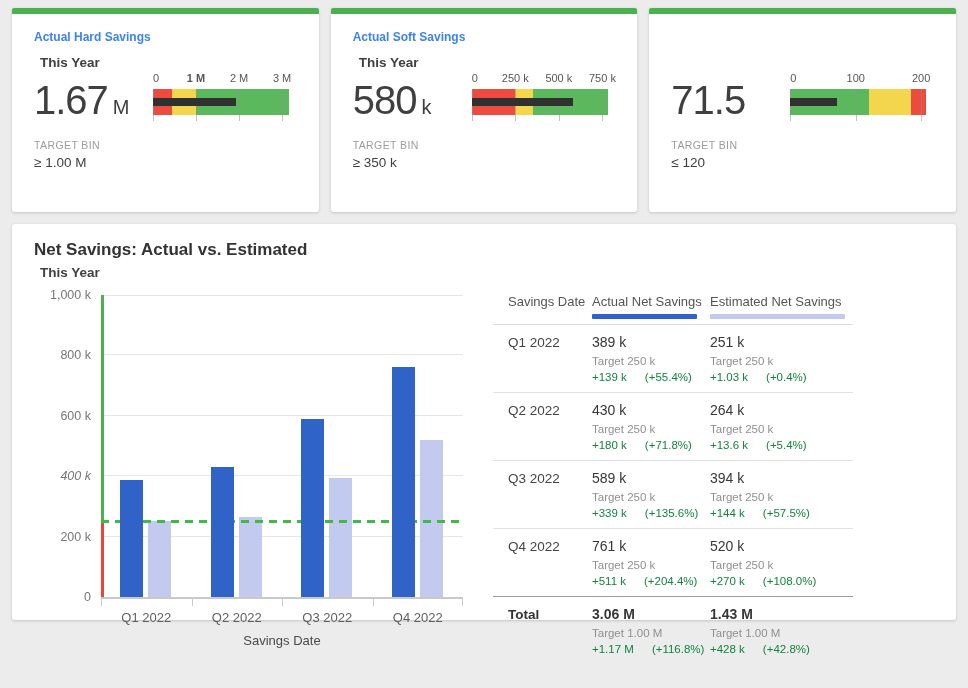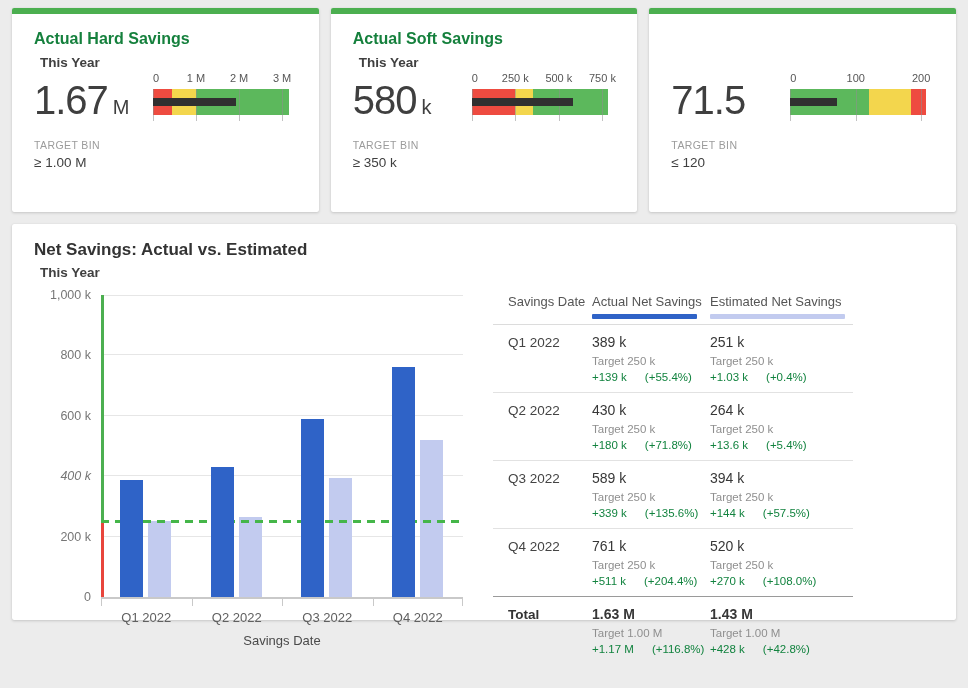--- a/index.html
+++ b/index.html
@@ -8,21 +8,21 @@
     background:#ececec;
     font-family:"Liberation Sans","DejaVu Sans",sans-serif;
     -webkit-font-smoothing:antialiased;
   }
   .card{background:#fff;border-radius:2px;box-shadow:0 1px 3px rgba(0,0,0,.16),0 0 1px rgba(0,0,0,.1);}
 
   
   .kpi-row{position:absolute;top:8px;left:12px;width:944px;display:flex;gap:12px;}
   .kpi-card{position:relative;flex:1;height:204px;overflow:visible;}
   .card-strip{position:absolute;top:0;left:0;right:0;height:6px;background:#4caf50;border-radius:2px 2px 0 0;}
-  .kpi-title{position:absolute;left:22px;top:22px;font-size:16px;font-weight:700;color:#15803d;white-space:nowrap;}
+  .kpi-title{position:absolute;left:22px;top:22px;font-size:12px;font-weight:700;color:#3b82f6;white-space:nowrap;}
   .kpi-subtitle{position:absolute;left:28px;top:47px;font-size:13.5px;font-weight:700;color:#404040;}
   .kpi-value{position:absolute;left:22px;top:70px;color:#3f3f3f;white-space:nowrap;}
   .kpi-number{font-size:40px;font-weight:400;letter-spacing:-1px;}
   .kpi-unit{font-size:20px;margin-left:5px;}
   .kpi-target-label{position:absolute;left:22px;top:131px;font-size:10.5px;color:#9b9b9b;letter-spacing:.4px;}
   .kpi-target-value{position:absolute;left:22px;top:147px;font-size:13.5px;color:#3f3f3f;}
 
   
   .bullet{position:absolute;left:141px;top:64px;width:136px;}
   .bullet-labels{position:relative;height:15px;font-size:11px;color:#565656;}
@@ -91,21 +91,21 @@
   <div class="card kpi-card">
     <div class="card-strip"></div>
     <div class="kpi-title">Actual Hard Savings</div>
     <div class="kpi-subtitle">This Year</div>
     <div class="kpi-value">
       <span class="kpi-number">1.67</span><span class="kpi-unit">M</span>
     </div>
     <div class="bullet">
       <div class="bullet-labels">
           <span class="bullet-label first" style="left: 0%;">0</span>
-          <span class="bullet-label" style="left: 31.6456%;">1 M</span>
+          <span class="bullet-label" style="left: 31.6456%; font-weight: bold;">1 M</span>
           <span class="bullet-label" style="left: 63.2911%;">2 M</span>
           <span class="bullet-label" style="left: 94.9367%;">3 M</span>
         </div>
       <div class="bullet-track">
           <div class="bullet-segs">
             <div class="bullet-seg" style="width: 14.2405%; background: rgb(238, 75, 64);"></div>
             <div class="bullet-seg" style="width: 17.4051%; background: rgb(243, 214, 77);"></div>
             <div class="bullet-seg" style="width: 68.3544%; background: rgb(92, 184, 92);"></div>
           </div>
           <div class="bullet-tick" style="left: 0%;"></div>
@@ -304,21 +304,21 @@
       <div class="tcell">
         <div class="tvalue">520 k</div>
         <div class="ttarget">Target 250 k</div>
         <div class="tvariance"><span>+270 k</span><span class="pct">(+108.0%)</span></div>
       </div>
     </div>
 
     <div class="trow-total">
       <div class="tdate">Total</div>
       <div class="tcell">
-        <div class="tvalue">1.63 M</div>
+        <div class="tvalue">3.06 M</div>
         <div class="ttarget">Target 1.00 M</div>
         <div class="tvariance"><span>+1.17 M</span><span class="pct">(+116.8%)</span></div>
       </div>
       <div class="tcell">
         <div class="tvalue">1.43 M</div>
         <div class="ttarget">Target 1.00 M</div>
         <div class="tvariance"><span>+428 k</span><span class="pct">(+42.8%)</span></div>
       </div>
     </div>
   </div>

